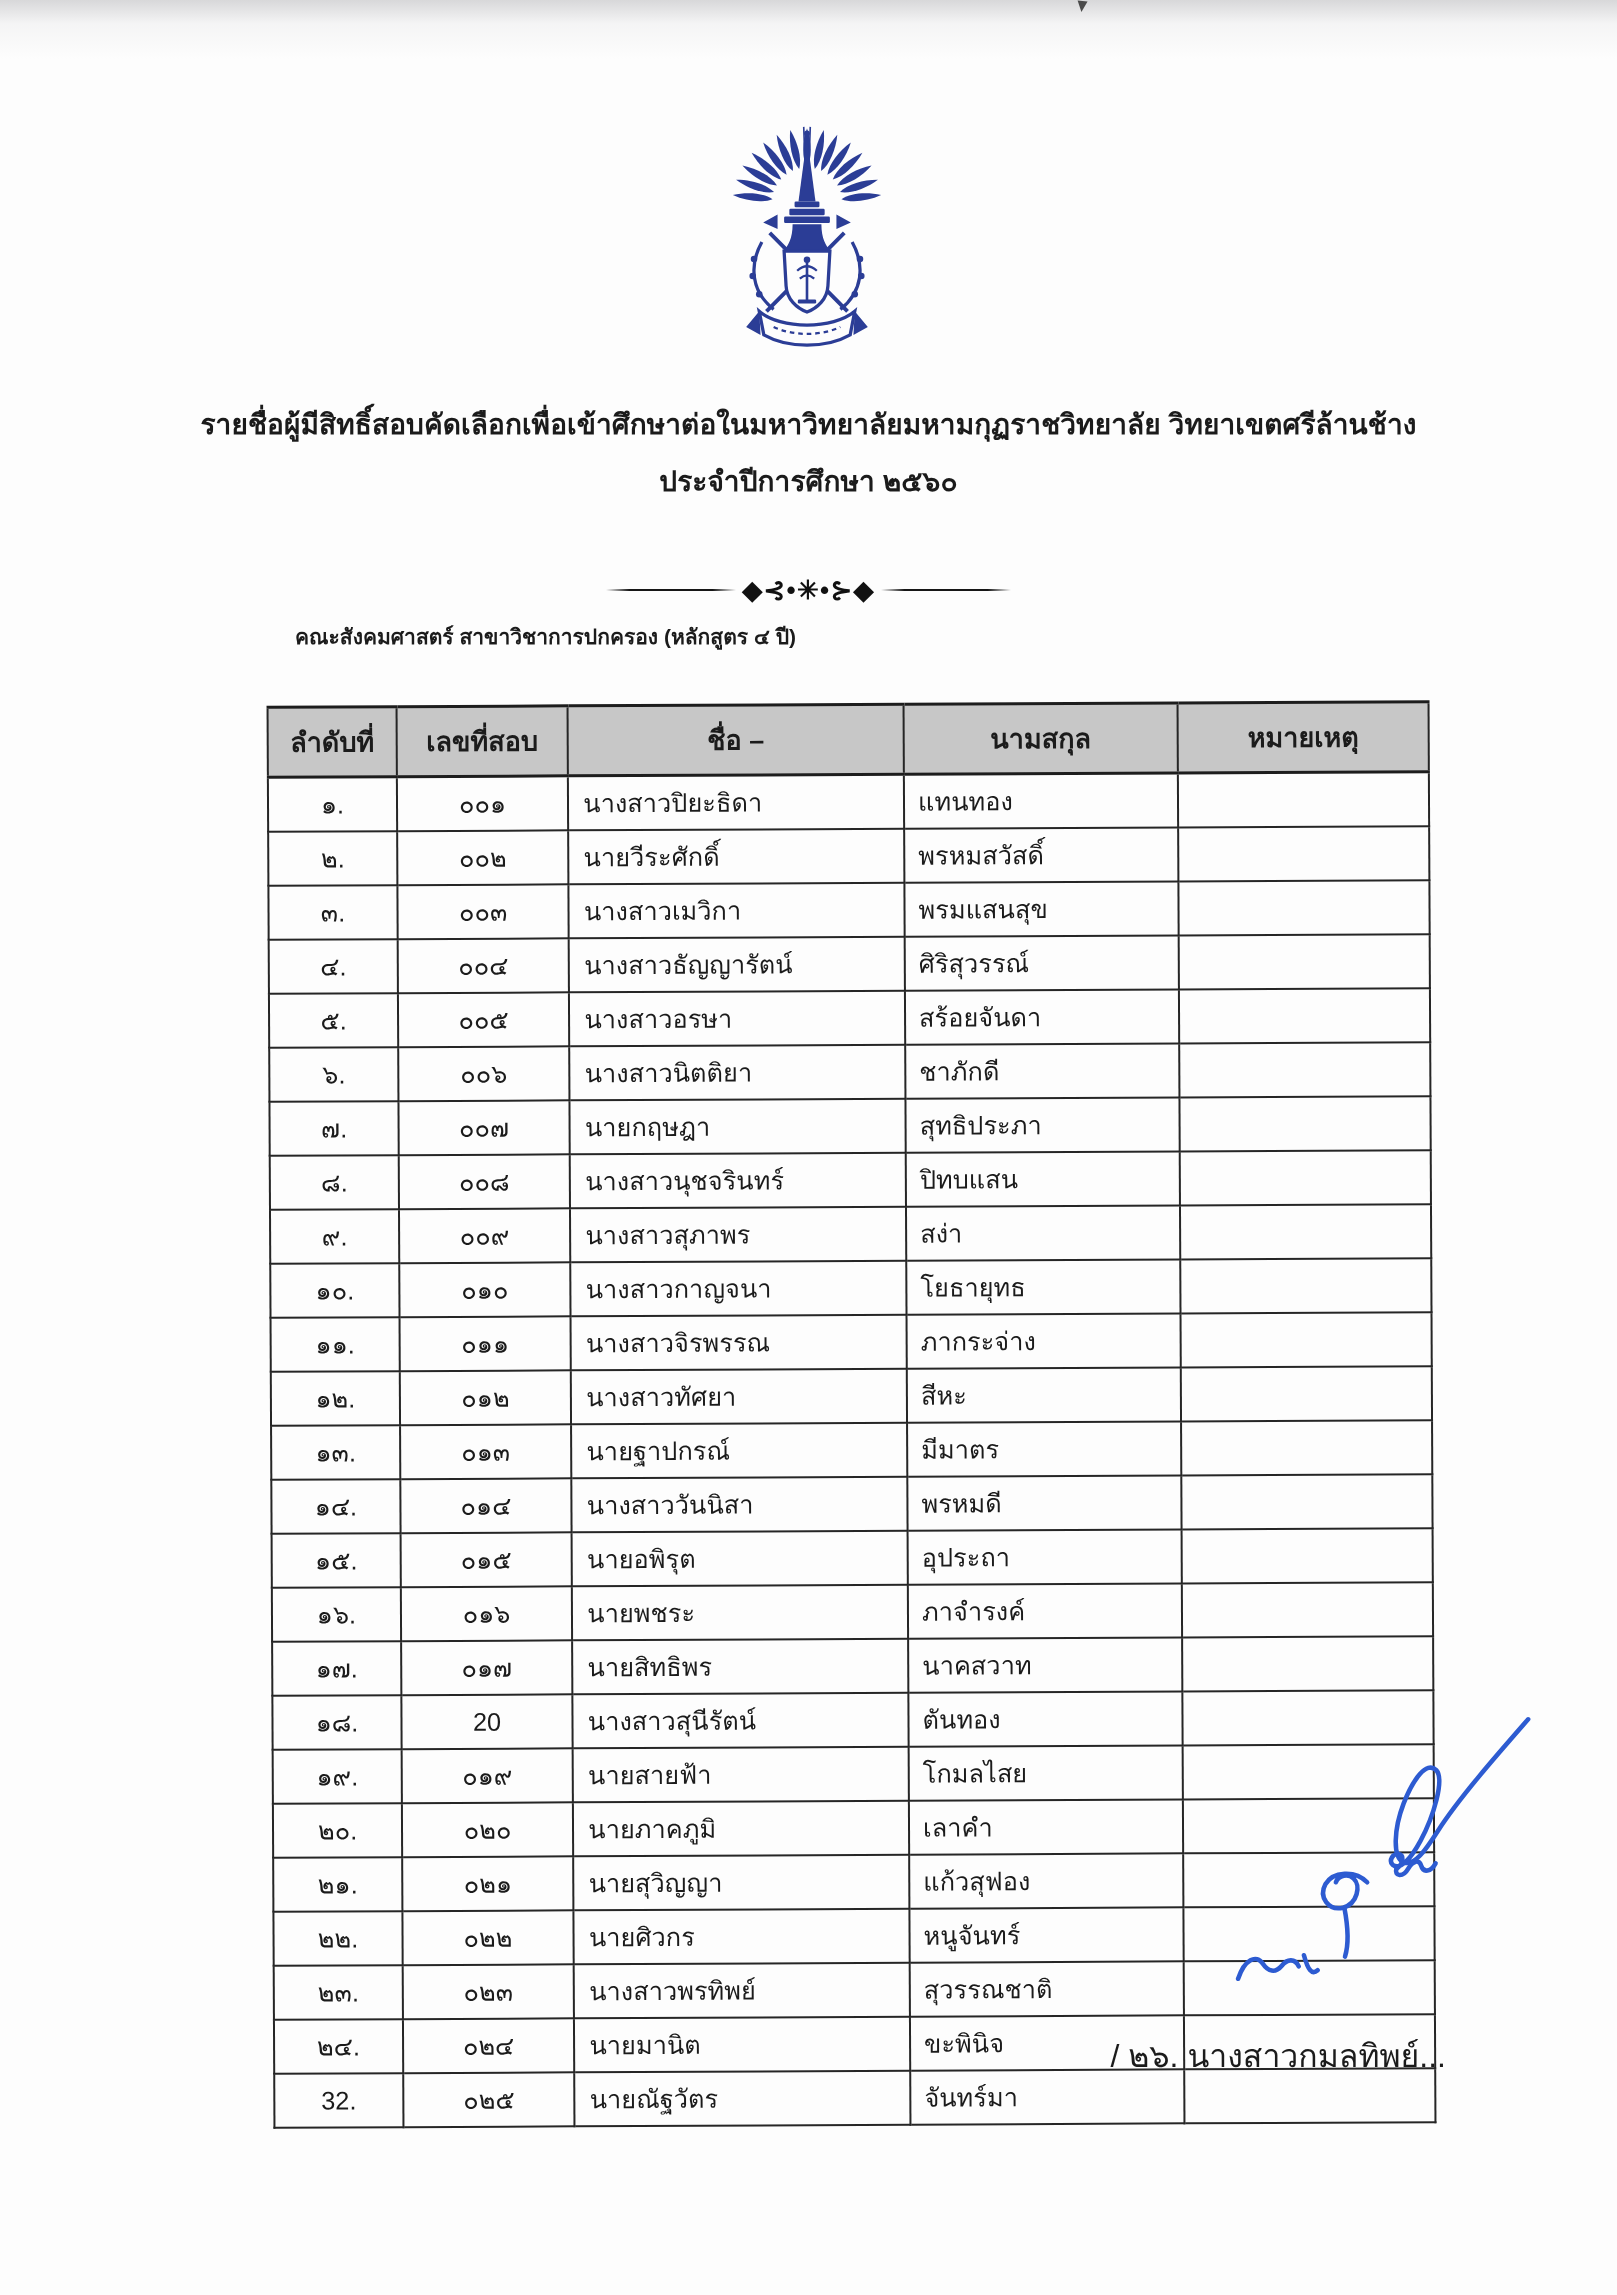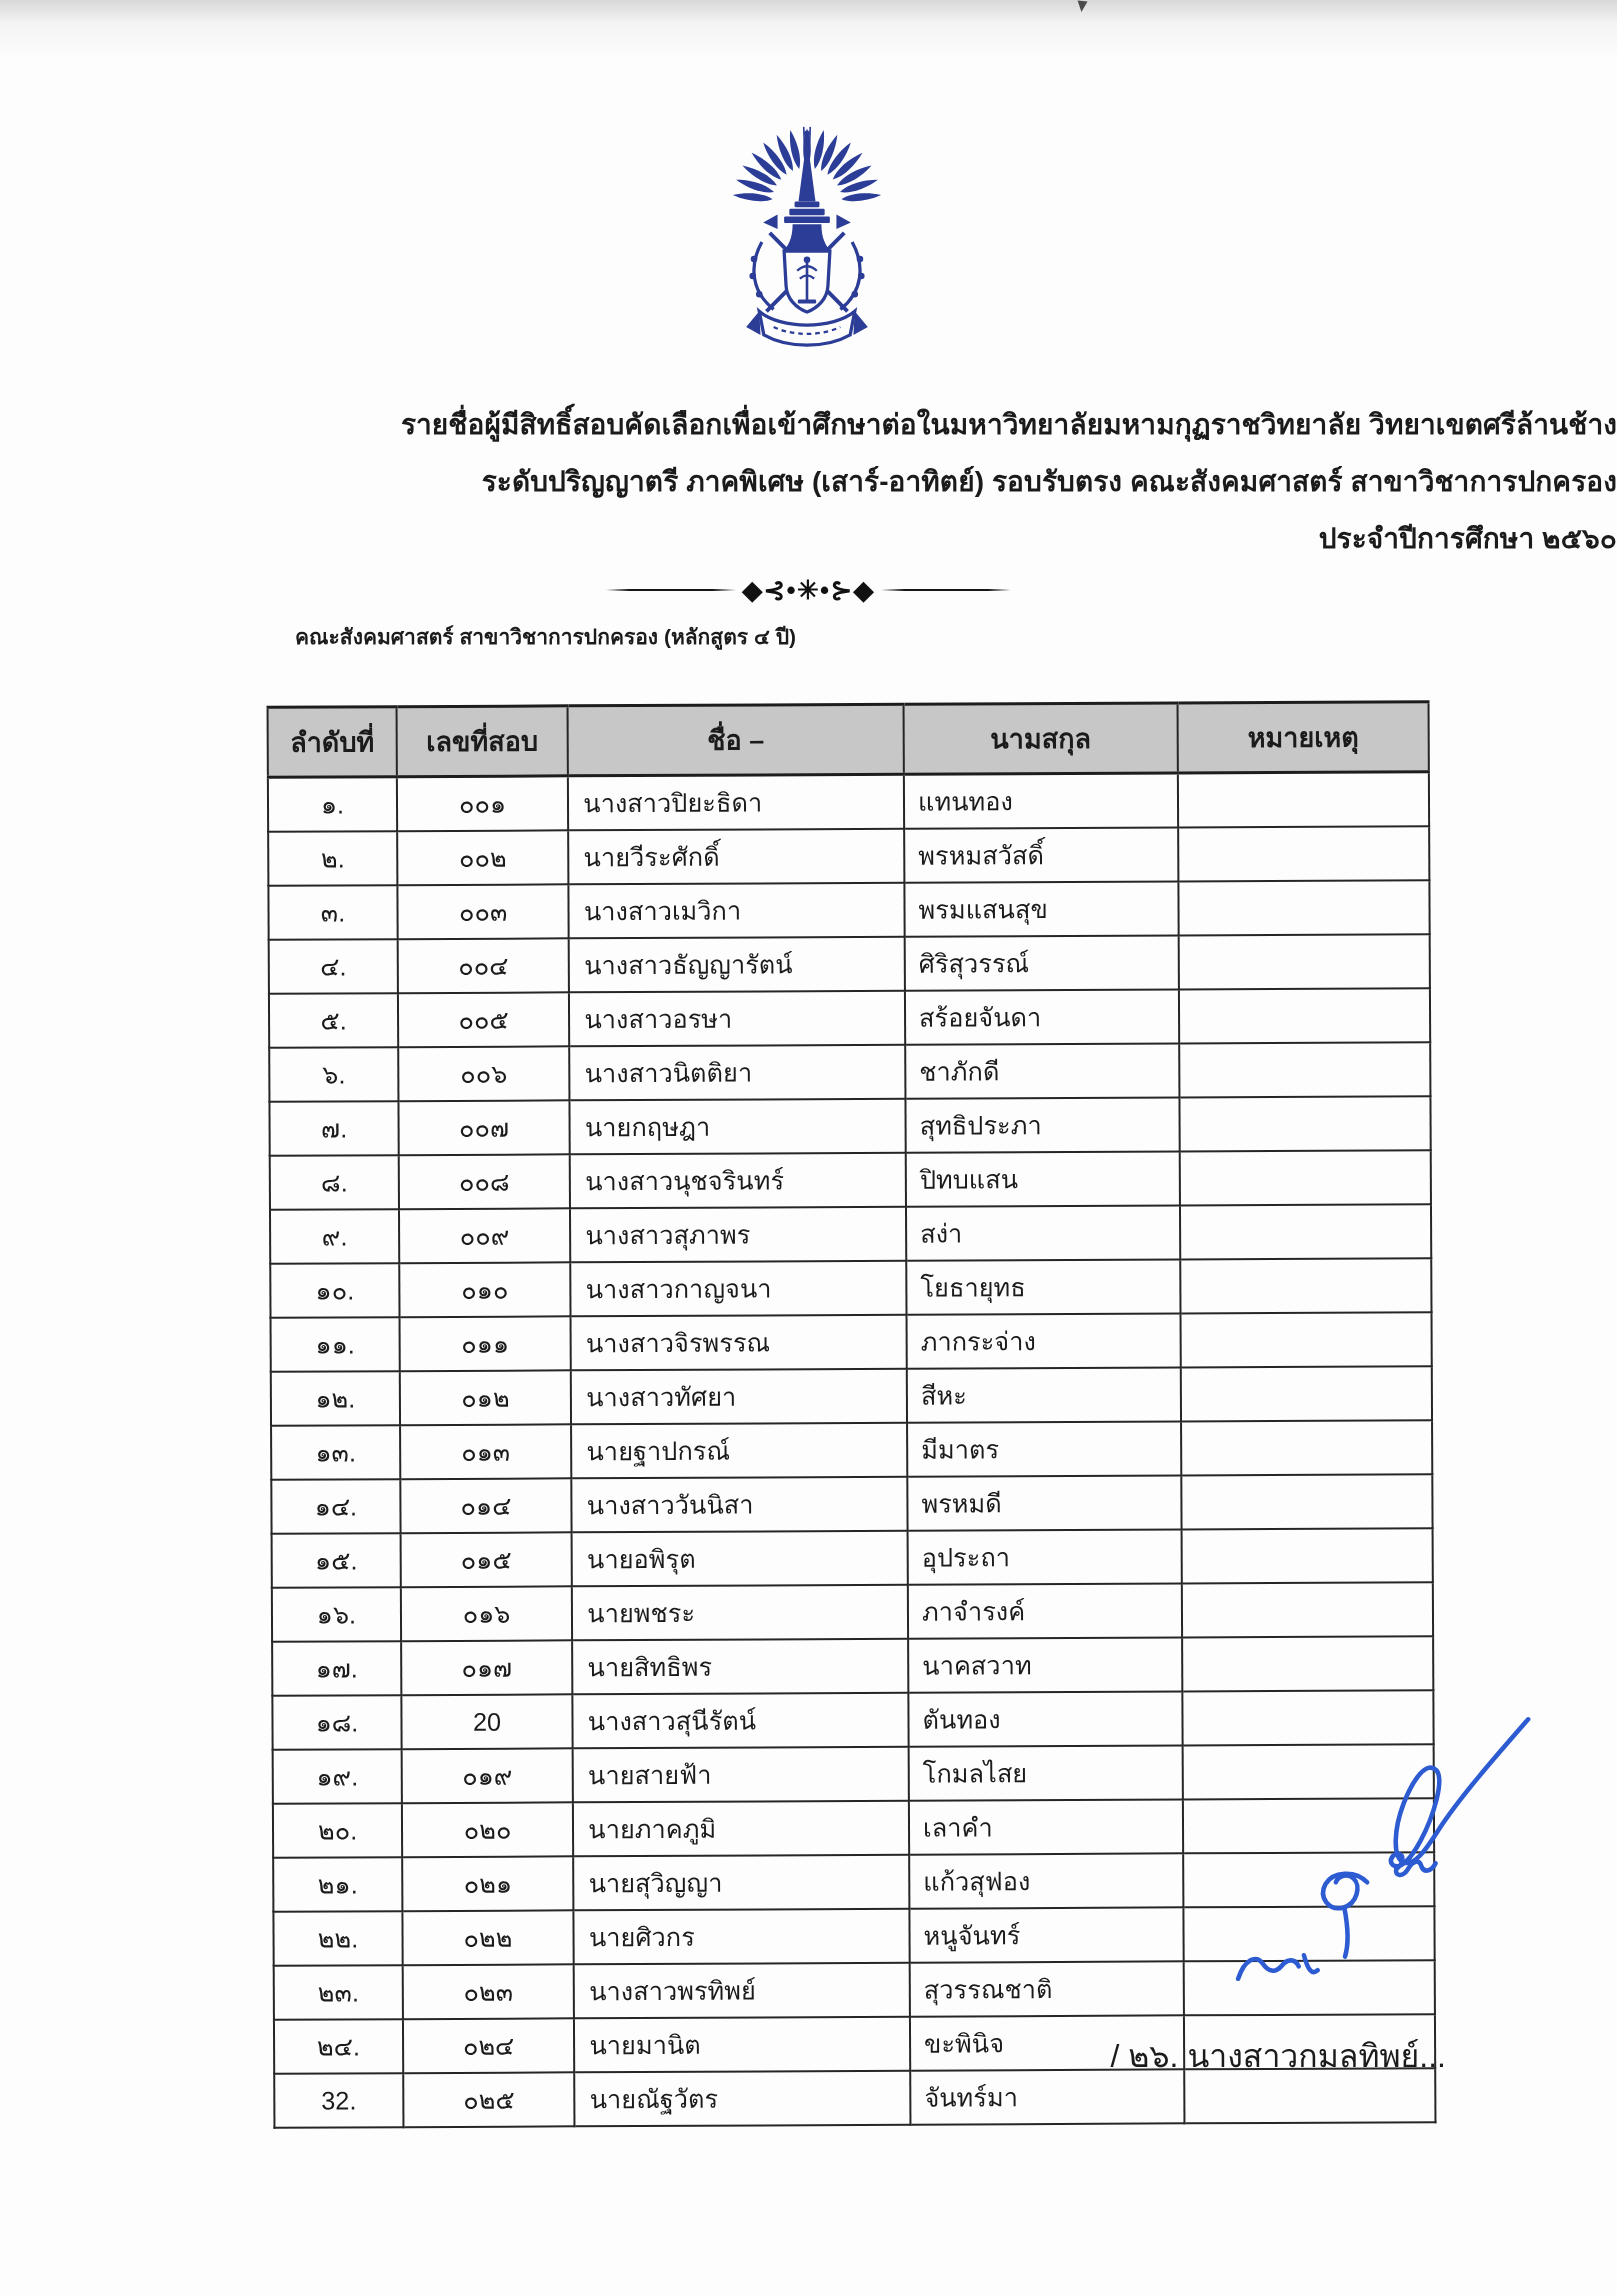--- a/index.html
+++ b/index.html
@@ -24,21 +24,21 @@
     pointer-events:none;
   }
   .scan-speck{
     position:absolute;left:1077px;top:1.3px;width:0;height:0;
     border-left:5.9px solid transparent;border-right:5.9px solid transparent;
     border-top:11px solid #4a4a4a;transform:rotate(6deg);
   }
   
   .emblem{position:absolute;left:686px;top:103px;width:242px;height:278px;}
   
-  .title-block{position:absolute;top:407px;left:0;width:1617px;text-align:right;}
+  .title-block{position:absolute;top:407px;left:0;width:1617px;text-align:center;}
   .title-line{font-size:28px;font-weight:700;line-height:1.32;height:57px;letter-spacing:0.1px;}
   
   .divider{
     position:absolute;top:570px;left:0;width:1617px;height:39px;
     display:flex;align-items:center;justify-content:center;gap:6.5px;
   }
   .dline{width:130px;height:2px;background:linear-gradient(to right, rgba(20,20,20,0), #161616 18%, #161616 82%, rgba(20,20,20,0));}
   .orn{font-size:26px;font-weight:700;color:#111;letter-spacing:1.3px;line-height:1;}
   
   .section-heading{
@@ -138,21 +138,20 @@
 
         <path d="M112,316 L92,340 L114,352 Z M258,316 L278,340 L256,352 Z" stroke="none"></path>
         <path d="M112,316 C145,344 225,344 258,316 L251,352 C214,373 156,373 119,352 Z" fill="#fdfdfd" stroke-width="5"></path>
         <path d="M134,340 C165,354 205,354 236,340" fill="none" stroke-width="3.5" stroke-dasharray="7 6"></path>
       </g>
     </svg>
   </div>
 
   <div class="title-block">
     <div class="title-line">รายชื่อผู้มีสิทธิ์สอบคัดเลือกเพื่อเข้าศึกษาต่อในมหาวิทยาลัยมหามกุฏราชวิทยาลัย วิทยาเขตศรีล้านช้าง</div>
-    <div class="title-line">ระดับปริญญาตรี ภาคพิเศษ (เสาร์-อาทิตย์) รอบรับตรง คณะสังคมศาสตร์  สาขาวิชาการปกครอง</div>
     <div class="title-line">ประจำปีการศึกษา ๒๕๖๐</div>
   </div>
 
   <div class="divider">
     <span class="dline"></span>
     <span class="orn">◆⊰•✳•⊱◆</span>
     <span class="dline"></span>
   </div>
 
   <div class="section-heading">คณะสังคมศาสตร์  สาขาวิชาการปกครอง  (หลักสูตร ๔ ปี)</div>

